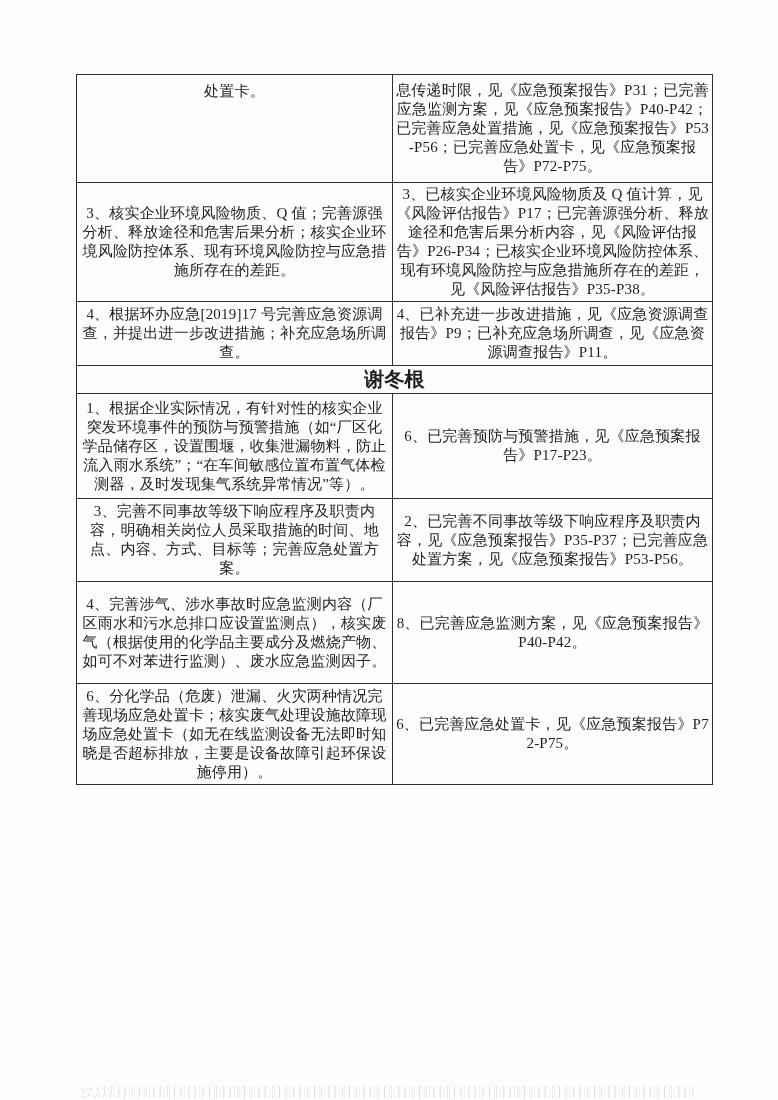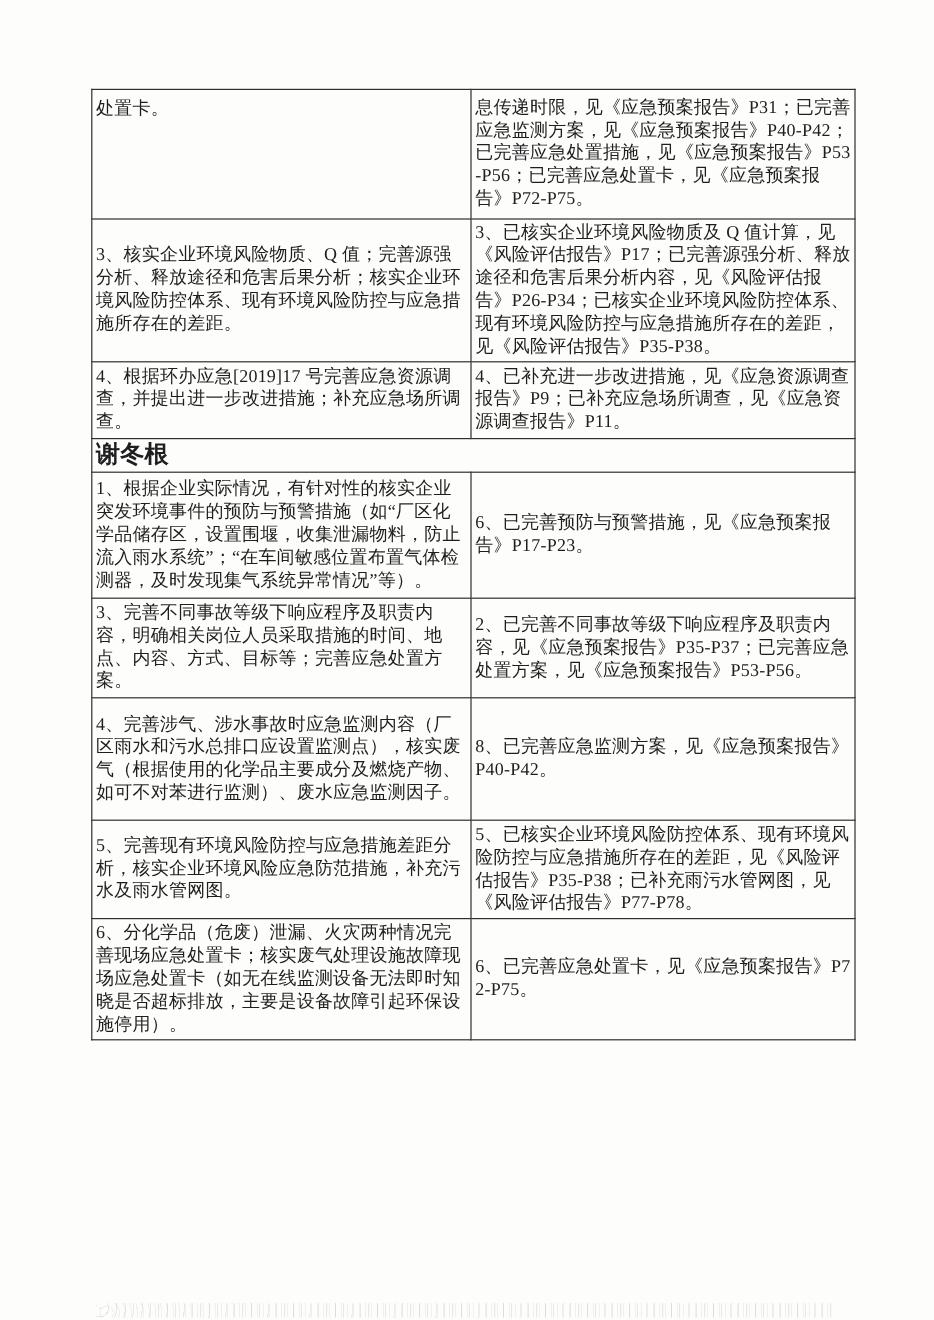--- a/index.html
+++ b/index.html
@@ -9,21 +9,21 @@
     font-family:"Liberation Serif","DejaVu Serif",serif;
   }
   .page{position:absolute;inset:0;background:#fdfdfc;}
   table.review-table{
     position:absolute;left:76px;top:74px;width:636px;
     border-collapse:collapse;table-layout:fixed;
     font-size:15px;line-height:19px;color:#1e1e1e;
   }
   td.cell{
     border:1.4px solid #2f2f2f;
-    vertical-align:middle;
+    text-align:center;vertical-align:middle;
     padding:2px 3px;word-break:break-all;
     letter-spacing:0.2px;
   }
   td.top-align{vertical-align:top;padding-top:7px;}
   td.header-cell{font-weight:bold;font-size:20px;}
   tr.r0{height:108px;}
   tr.r1{height:116px;}
   tr.r2{height:64px;}
   tr.r3{height:61px;}
   tr.rh{height:28px;}
@@ -72,24 +72,20 @@
         <td class="cell">6、已完善预防与预警措施，见《应急预案报告》P17-P23。</td>
       </tr>
       <tr class="r5">
         <td class="cell">3、完善不同事故等级下响应程序及职责内容，明确相关岗位人员采取措施的时间、地点、内容、方式、目标等；完善应急处置方案。</td>
         <td class="cell">2、已完善不同事故等级下响应程序及职责内容，见《应急预案报告》P35-P37；已完善应急处置方案，见《应急预案报告》P53-P56。</td>
       </tr>
       <tr class="r7">
         <td class="cell">4、完善涉气、涉水事故时应急监测内容（厂区雨水和污水总排口应设置监测点），核实废气（根据使用的化学品主要成分及燃烧产物、如可不对苯进行监测）、废水应急监测因子。</td>
         <td class="cell">8、已完善应急监测方案，见《应急预案报告》P40-P42。</td>
       </tr>
-      <tr class="r8">
-        <td class="cell">5、完善现有环境风险防控与应急措施差距分析，核实企业环境风险应急防范措施，补充污水及雨水管网图。</td>
-        <td class="cell">5、已核实企业环境风险防控体系、现有环境风险防控与应急措施所存在的差距，见《风险评估报告》P35-P38；已补充雨污水管网图，见《风险评估报告》P77-P78。</td>
-      </tr>
       <tr class="r9">
         <td class="cell">6、分化学品（危废）泄漏、火灾两种情况完善现场应急处置卡；核实废气处理设施故障现场应急处置卡（如无在线监测设备无法即时知晓是否超标排放，主要是设备故障引起环保设施停用）。</td>
         <td class="cell">6、已完善应急处置卡，见《应急预案报告》P72-P75。</td>
       </tr>
     </tbody>
   </table>
   <div class="scan-artifact"></div>
 </div>
 
 </body></html>

